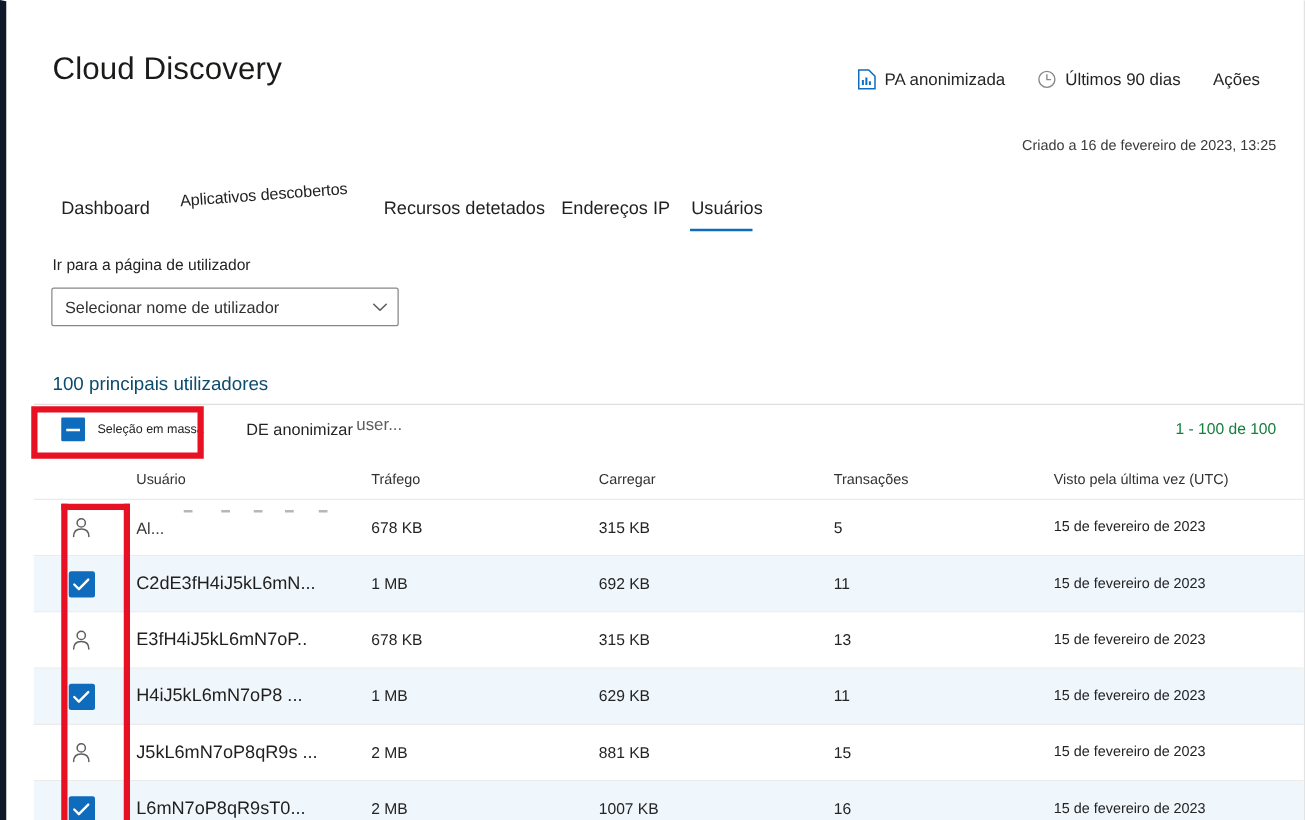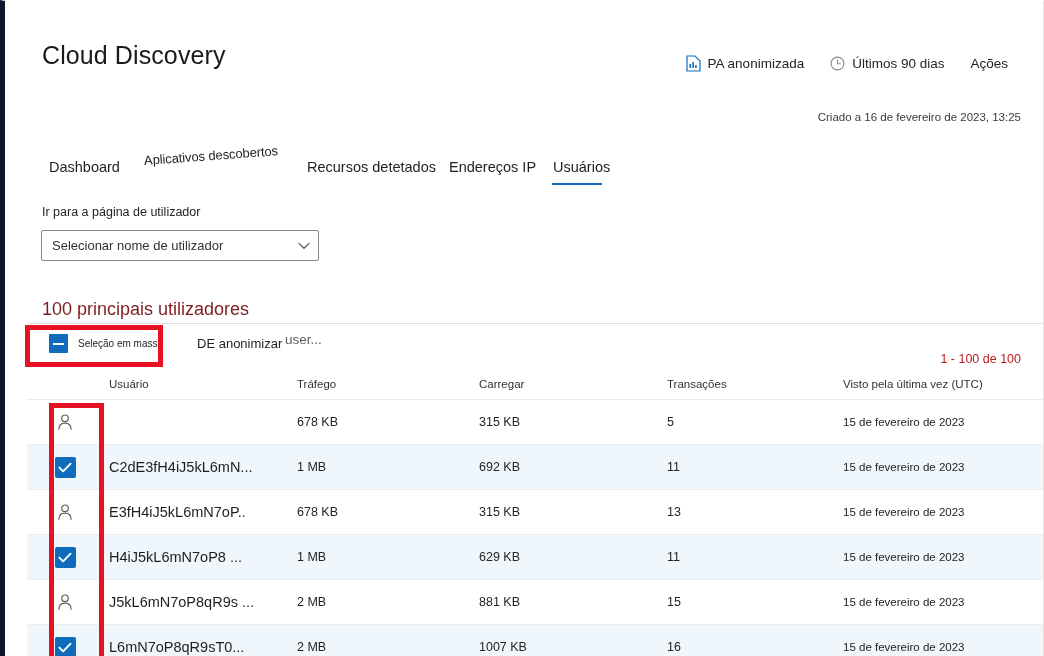--- a/index.html
+++ b/index.html
@@ -155,22 +155,22 @@
     justify-content: center;
     color: #605e5c;
   }
   .dropdown-chevron svg { display: block; }
 
   
   .count-label {
     position: absolute;
     left: 37px;
     top: 298px;
-    font-size: 18px;
-    color: #7f1d1d;
+    font-size: 15px;
+    color: #0c4a6e;
     white-space: nowrap;
   }
 
   
   .toolbar-sep {
     position: absolute;
     left: 22px;
     right: 0px;
     top: 322px;
     height: 1px;
@@ -229,23 +229,22 @@
     top: 8px;
     font-size: 13.5px;
     color: #605e5c;
     white-space: nowrap;
   }
   .pagination {
     position: absolute;
     right: 22px;
     top: 12px;
     font-size: 12.5px;
-    color: #b91c1c;
-    white-space: nowrap;
-    margin-top: 16px;
+    color: #15803d;
+    white-space: nowrap;
   }
 
   
   .table {
     position: absolute;
     left: 22px;
     top: 371px;
     right: 0px;
     bottom: 0px;
   }
@@ -435,20 +434,30 @@
 
     <div class="t-row">
       <div class="t-cell col-check">
         <span class="person-icon">
           <svg width="20" height="20" viewBox="0 0 20 20">
             <circle cx="10" cy="6.3" r="3.3" fill="none" stroke="#605e5c" stroke-width="1.2"></circle>
             <path d="M3.9 17.2 C3.9 12.9 6.6 11.1 10 11.1 C13.4 11.1 16.1 12.9 16.1 17.2" fill="none" stroke="#605e5c" stroke-width="1.2" stroke-linecap="round"></path>
           </svg>
         </span>
       </div>
+      <div class="t-cell col-user cell-user obscured">
+        <span>Al...</span>
+        <span class="ghost-dots">
+          <span style="left:2px"></span>
+            <span style="left:32px"></span>
+            <span style="left:58px"></span>
+          <span style="left:83px"></span>
+            <span style="left:110px"></span>
+        </span>
+      </div>
       <div class="t-cell col-traf  cell-num">678 KB</div>
       <div class="t-cell col-load  cell-num">315 KB</div>
       <div class="t-cell col-trans cell-num">5</div>
       <div class="t-cell col-seen  cell-date">15 de fevereiro de 2023</div>
     </div>
 
     <div class="t-row alt">
       <div class="t-cell col-check">
         <span class="check-box">
           <svg width="14" height="11" viewBox="0 0 14 11">

